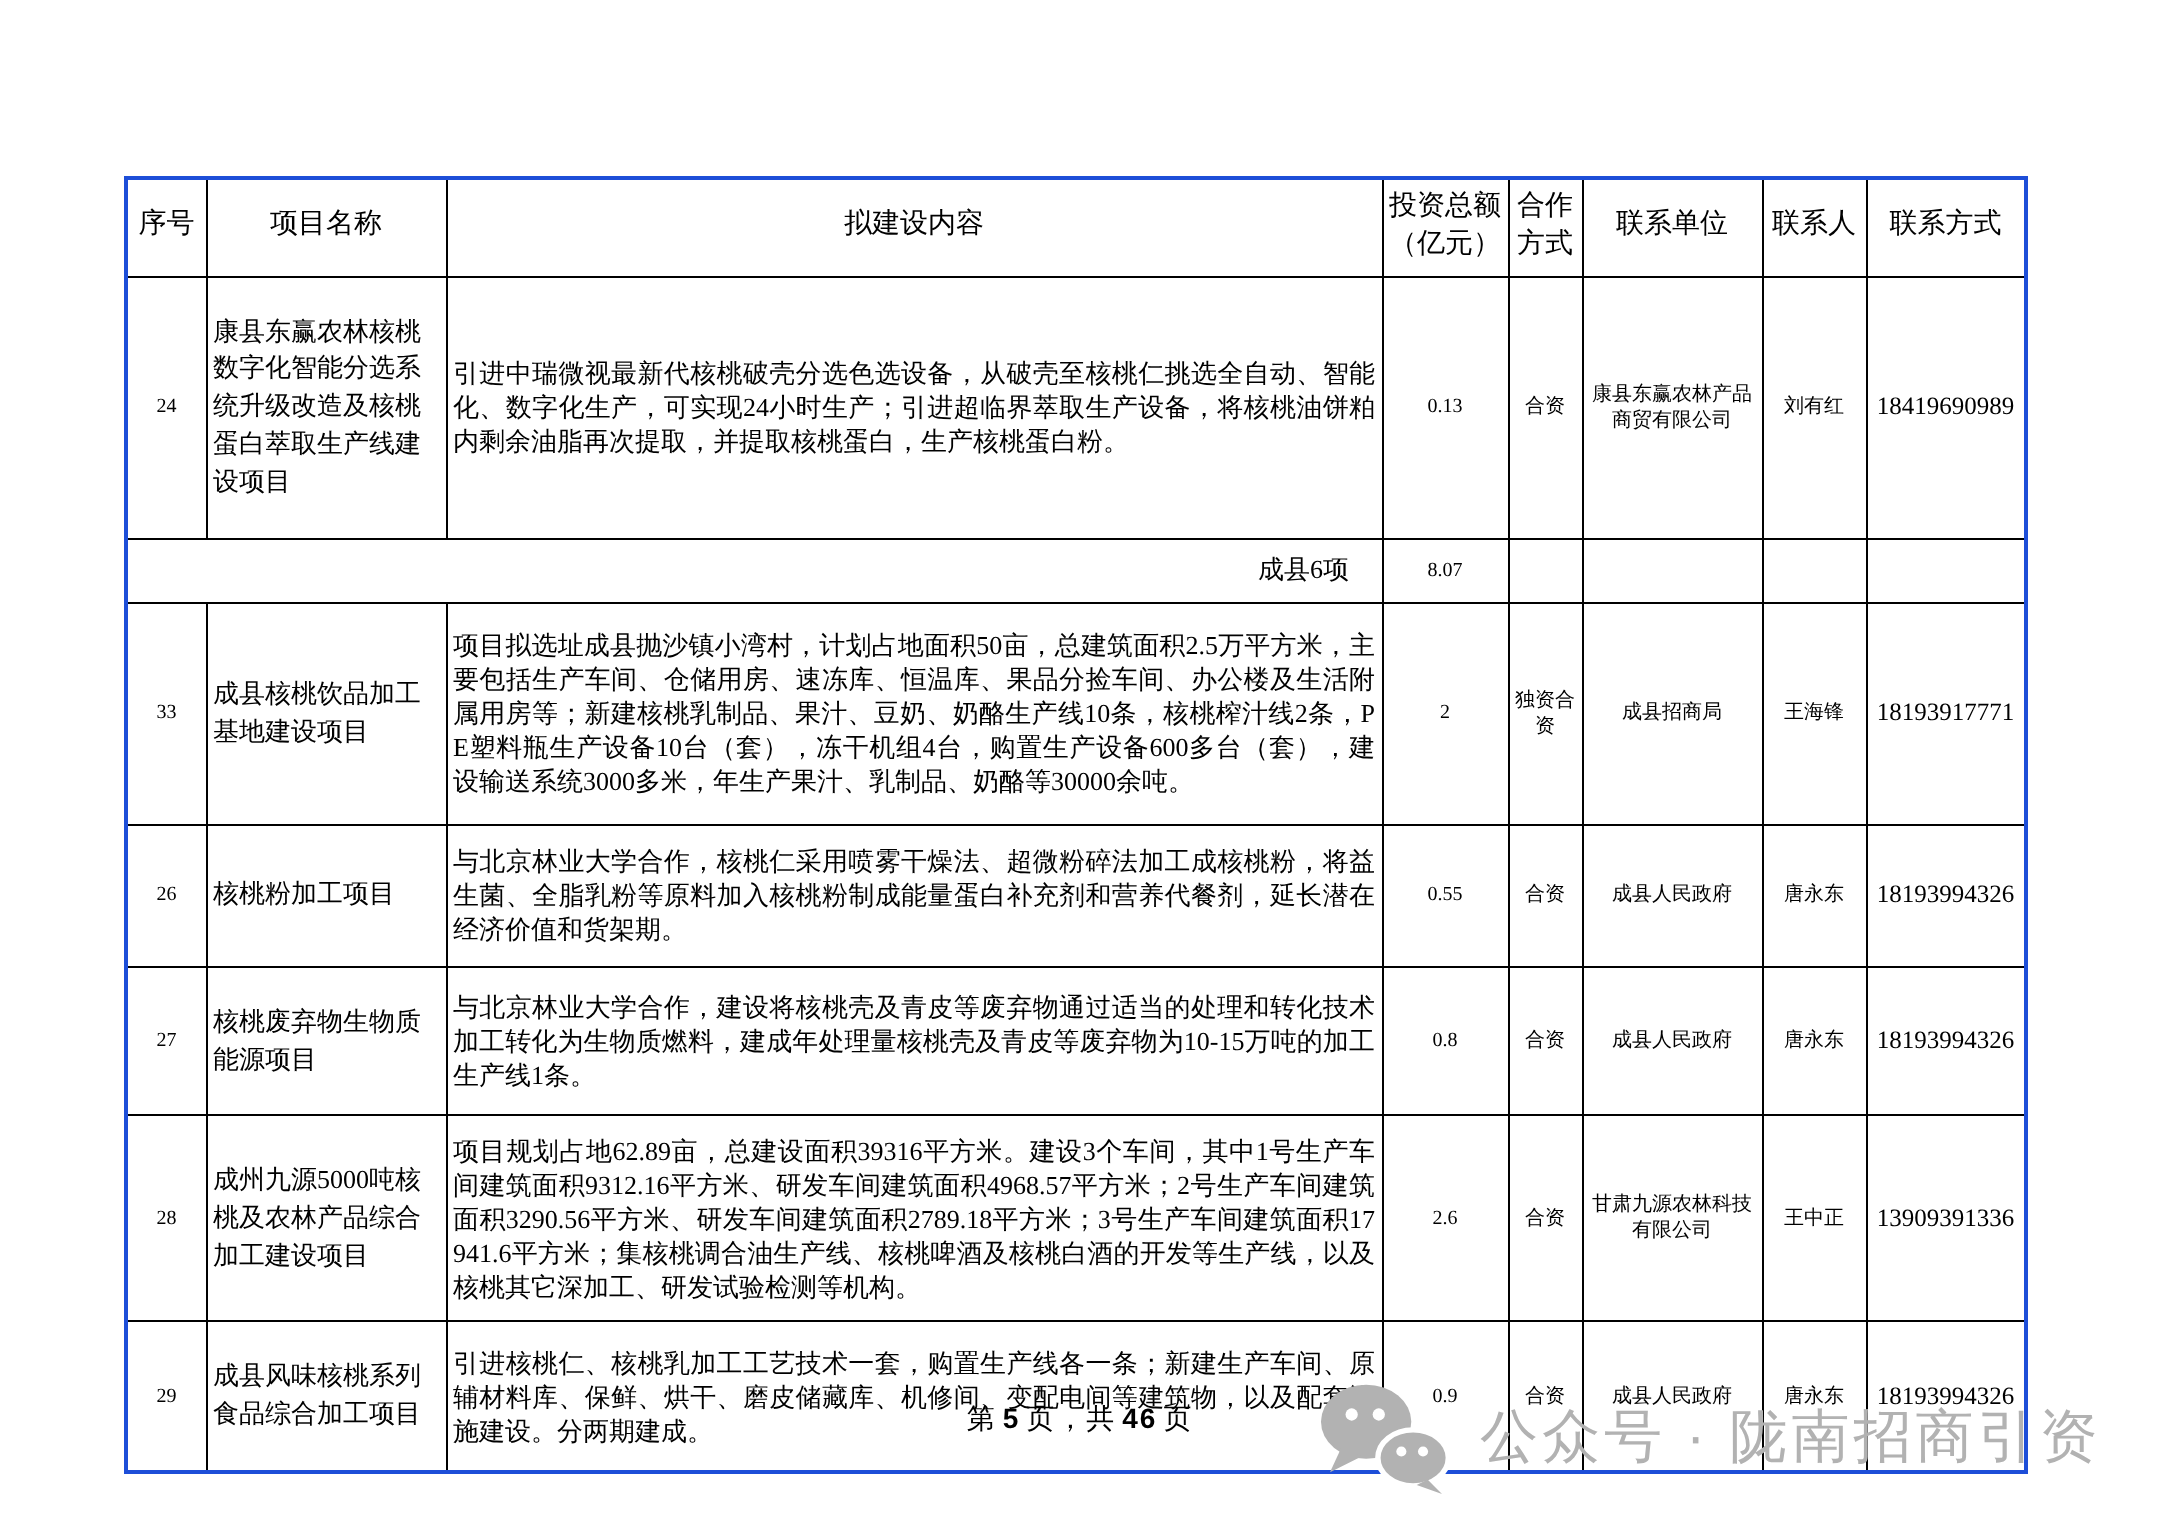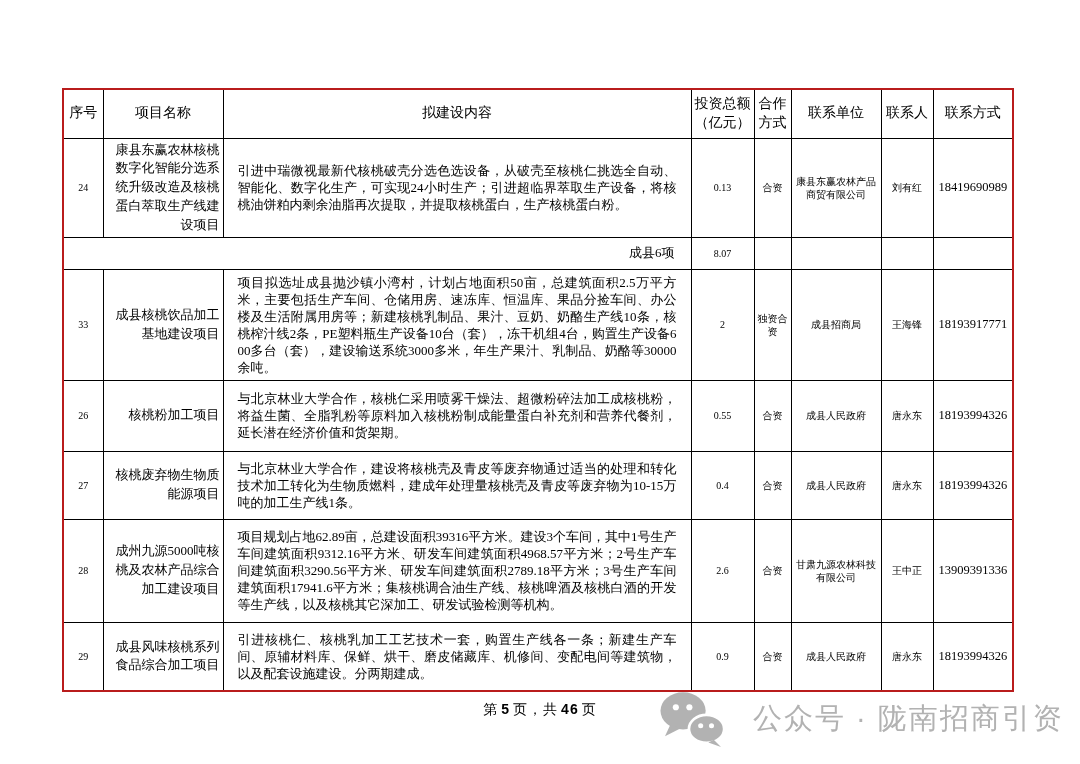--- a/index.html
+++ b/index.html
@@ -5,48 +5,48 @@
   html,body{margin:0;padding:0;}
   body{
     width:1080px;height:764px;background:#ffffff;color:#000;
     font-family:"Liberation Serif","DejaVu Serif",serif;
     position:relative;overflow:hidden;
   }
   .page{position:absolute;inset:0;}
   table.projects{
     position:absolute;left:62px;top:88px;width:950px;
     border-collapse:collapse;table-layout:fixed;
-    border:2px solid #b91c1c;
+    border:2px solid #1d4ed8;
   }
   .projects th,.projects td{
     border:1px solid #000;vertical-align:middle;overflow:hidden;
     word-break:break-all;
   }
   .projects th{font-weight:normal;font-size:14px;text-align:center;padding:2px 1px;line-height:1.35;}
   td.c{text-align:center;font-size:10px;padding:1px;line-height:1.3;}
-  td.name{font-size:13px;text-align:right;padding:2px 3px;line-height:1.45;}
-  td.content{font-size:13px;text-align:justify;padding:2px 14px;line-height:17px;}
+  td.name{font-size:13px;text-align:left;padding:18px 3px;line-height:1.45;}
+  td.content{font-size:13px;text-align:justify;padding:2px 3px;line-height:17px;}
   td.phone{font-size:12.5px;text-align:center;padding:0;margin-top:18px;}
   td.sub-label{font-size:13px;text-align:right;padding:2px 16px;}
   tr.h-head{height:49px}
   tr.h24{height:95px}
   tr.hsub{height:32px}
   tr.h25{height:111px}
   tr.h26{height:71px}
   tr.h27{height:68px}
   tr.h28{height:103px}
   tr.h29{height:69px}
   .pageinfo{
     position:absolute;top:701px;left:0;width:1080px;text-align:center;
     font-size:14px;letter-spacing:1px;
   }
   .pageinfo .num{font-family:"Liberation Sans","DejaVu Sans",sans-serif;font-weight:bold;margin:0 3px;font-size:14px;}
   .watermark{
     position:absolute;top:691px;left:658px;height:56px;
-    display:flex;align-items:center;gap:25px;
+    display:flex;align-items:center;gap:12px;
     color:#b2b2b2;
   }
   .watermark .wm-text{
     font-family:"Liberation Sans","DejaVu Sans",sans-serif;
     font-size:29px;letter-spacing:2px;white-space:nowrap;
   }
 </style>
 </head>
 <body>
 
@@ -115,21 +115,21 @@
       <td class="c">合资</td>
       <td class="c">成县人民政府</td>
       <td class="c">唐永东</td>
       <td class="phone">18193994326</td>
     </tr>
 
     <tr class="h27">
       <td class="c">27</td>
       <td class="name">核桃废弃物生物质能源项目</td>
       <td class="content">与北京林业大学合作，建设将核桃壳及青皮等废弃物通过适当的处理和转化技术加工转化为生物质燃料，建成年处理量核桃壳及青皮等废弃物为10-15万吨的加工生产线1条。</td>
-      <td class="c">0.4</td>
+      <td class="c">0.8</td>
       <td class="c">合资</td>
       <td class="c">成县人民政府</td>
       <td class="c">唐永东</td>
       <td class="phone">18193994326</td>
     </tr>
 
     <tr class="h28">
       <td class="c">28</td>
       <td class="name">成州九源5000吨核桃及农林产品综合加工建设项目</td>
       <td class="content">项目规划占地62.89亩，总建设面积39316平方米。建设3个车间，其中1号生产车间建筑面积9312.16平方米、研发车间建筑面积4968.57平方米；2号生产车间建筑面积3290.56平方米、研发车间建筑面积2789.18平方米；3号生产车间建筑面积17941.6平方米；集核桃调合油生产线、核桃啤酒及核桃白酒的开发等生产线，以及核桃其它深加工、研发试验检测等机构。</td>

